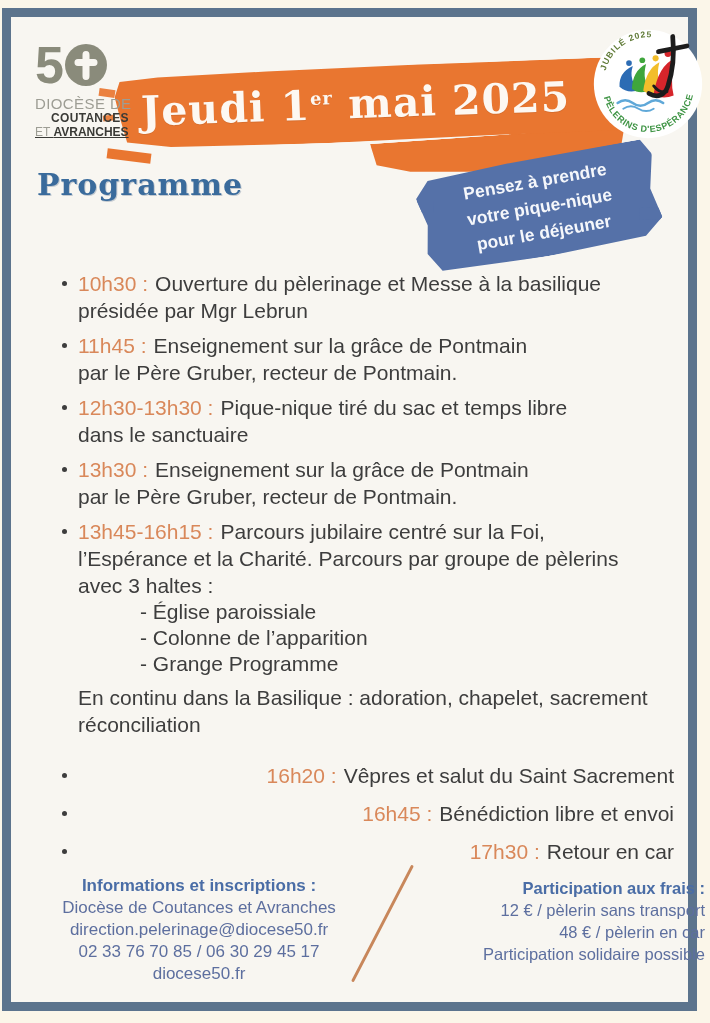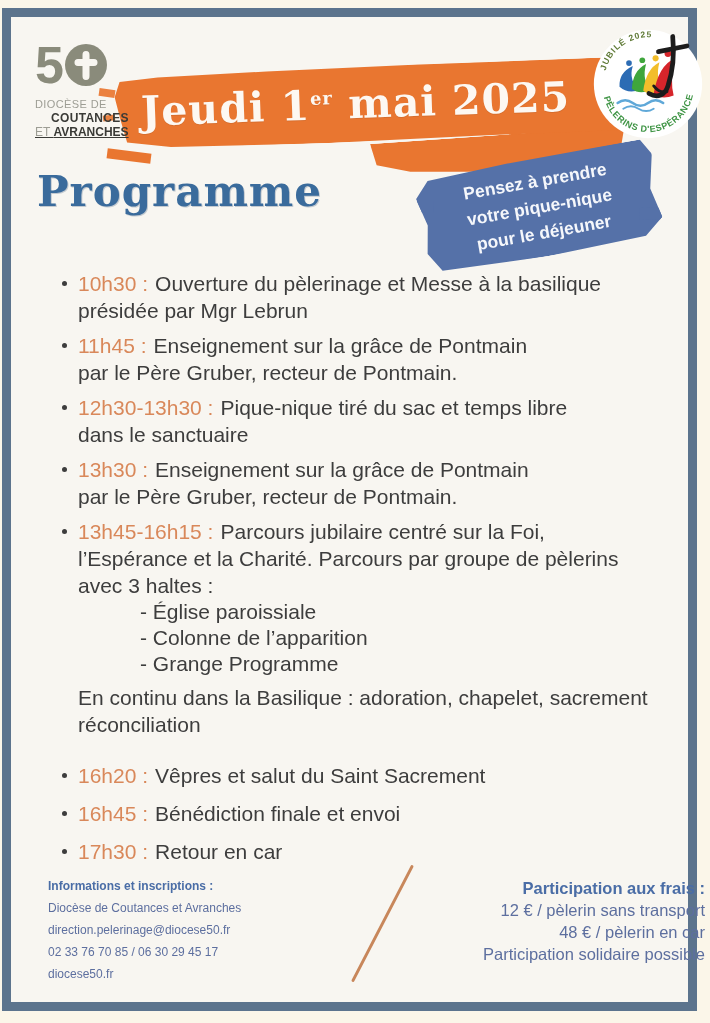--- a/index.html
+++ b/index.html
@@ -15,21 +15,21 @@
   }
   .page{position:relative;width:100%;height:100%;overflow:visible;}
 
   
   .logo{position:absolute;left:24px;top:24px;width:110px;z-index:5;}
   .logo-top{display:flex;align-items:center;height:48px;}
   .logo-five{font-family:"Liberation Sans",sans-serif;font-weight:bold;font-size:52px;
     color:#8A8B7B;line-height:48px;letter-spacing:-2px;}
   .logo-zero{width:44px;height:44px;margin-left:2px;}
   .logo-text{margin-top:8px;line-height:14px;}
-  .logo-line1{font-size:11px;color:#9D9D94;letter-spacing:.4px;}
+  .logo-line1{font-size:15px;color:#9D9D94;letter-spacing:.4px;}
   .logo-line2{font-size:12px;font-weight:bold;color:#3A3A36;letter-spacing:.3px;text-align:center;}
   .logo-line3{font-size:12px;color:#3A3A36;text-decoration:underline;}
   .logo-line3 .lt{color:#9D9D94;font-weight:normal;}
   .logo-line3 .bd{font-weight:bold;}
 
   
   .banner{
     position:absolute;left:104px;top:48px;width:545px;height:76px;
     background:#E97630;transform:rotate(-2deg);z-index:1;
     clip-path:polygon(0% 30%,1% 10%,8% 6%,28% 3%,55% 1%,97% 0%,100% 18%,99% 52%,100% 86%,95% 96%,68% 97%,38% 100%,10% 98%,2% 90%,1% 62%);
@@ -50,21 +50,21 @@
   .banner-tick2{position:absolute;left:92px;top:98px;width:12px;height:6px;background:#EB8140;transform:rotate(-6deg);z-index:1;}
   .banner-tick3{position:absolute;left:96px;top:134px;width:44px;height:10px;background:#E97630;transform:rotate(7deg);z-index:1;}
 
   
   .badge{position:absolute;left:580px;top:10px;width:114px;height:114px;z-index:3;}
 
   
   .page-title{
     position:absolute;left:26px;top:150px;
     font-family:"DejaVu Serif","Liberation Serif",serif;font-weight:bold;
-    font-size:42px;color:#3A6B9C;letter-spacing:1px;z-index:2;
+    font-size:30px;color:#3A6B9C;letter-spacing:1px;z-index:2;
     text-shadow:1px 1px 0 rgba(40,70,110,.25);
   }
 
   
   .note{
     position:absolute;left:408px;top:140px;width:240px;height:100px;
     background:#5571A8;transform:rotate(-9.5deg);z-index:4;
     display:flex;align-items:center;justify-content:center;
     clip-path:polygon(0% 22%,6% 6%,40% 2%,96% 0%,100% 16%,97% 50%,100% 80%,92% 96%,50% 100%,6% 97%,1% 78%,3% 50%);
   }
@@ -77,25 +77,25 @@
 
   
   .schedule{position:absolute;left:51px;top:253px;width:612px;color:#3D3D3D;
     font-size:21px;line-height:27px;z-index:2;}
   .sched-item{position:relative;padding-left:16px;margin-bottom:8px;}
   .sched-item .dot{position:absolute;left:0;top:11px;width:5px;height:5px;border-radius:50%;background:#3D3D3D;}
   .time{color:#D9885A;margin-right:7px;}
   .item-text{white-space:pre-line;display:inline;}
   .halts{padding-left:78px;margin:0 0 7px 0;line-height:26px;}
   .continuous{padding-left:16px;margin:7px 0 24px 0;white-space:pre-line;}
-  .end-item{margin-bottom:11px;}
-
-  
-  .footer-left{position:absolute;left:37px;top:858px;width:330px;text-align:left;
-    color:#5D6F9F;font-size:12px;line-height:22px;z-index:2;}
+  .end-item{margin-bottom:11px;text-align:right;}
+
+  
+  .footer-left{position:absolute;left:23px;top:858px;width:330px;text-align:center;
+    color:#5D6F9F;font-size:17px;line-height:22px;z-index:2;}
   .footer-right{position:absolute;left:372px;top:860px;width:322px;text-align:right;
     color:#5D6F9F;font-size:16.5px;line-height:22px;z-index:2;}
   .footer-title{font-weight:bold;color:#4A6DA6;}
   .divider{position:absolute;left:306px;top:905px;width:131px;height:3px;background:#C8875B;
     transform:rotate(-62.6deg);border-radius:2px;z-index:2;}
 </style>
 </head>
 <body>
 
 <div class="frame">
@@ -207,21 +207,21 @@
     <div class="continuous">En continu dans la Basilique : adoration, chapelet, sacrement
 réconciliation</div>
 
     <div class="sched-item end-item">
       <span class="dot"></span>
       <span class="time">16h20 :</span><span class="item-text">Vêpres et salut du Saint Sacrement</span>
     </div>
 
     <div class="sched-item end-item">
       <span class="dot"></span>
-      <span class="time">16h45 :</span><span class="item-text">Bénédiction finale et envoi</span>
+      <span class="time">16h45 :</span><span class="item-text">Bénédiction libre et envoi</span>
     </div>
 
     <div class="sched-item end-item">
       <span class="dot"></span>
       <span class="time">17h30 :</span><span class="item-text">Retour en car</span>
     </div>
 
   </div>
 
   <div class="footer-left">

